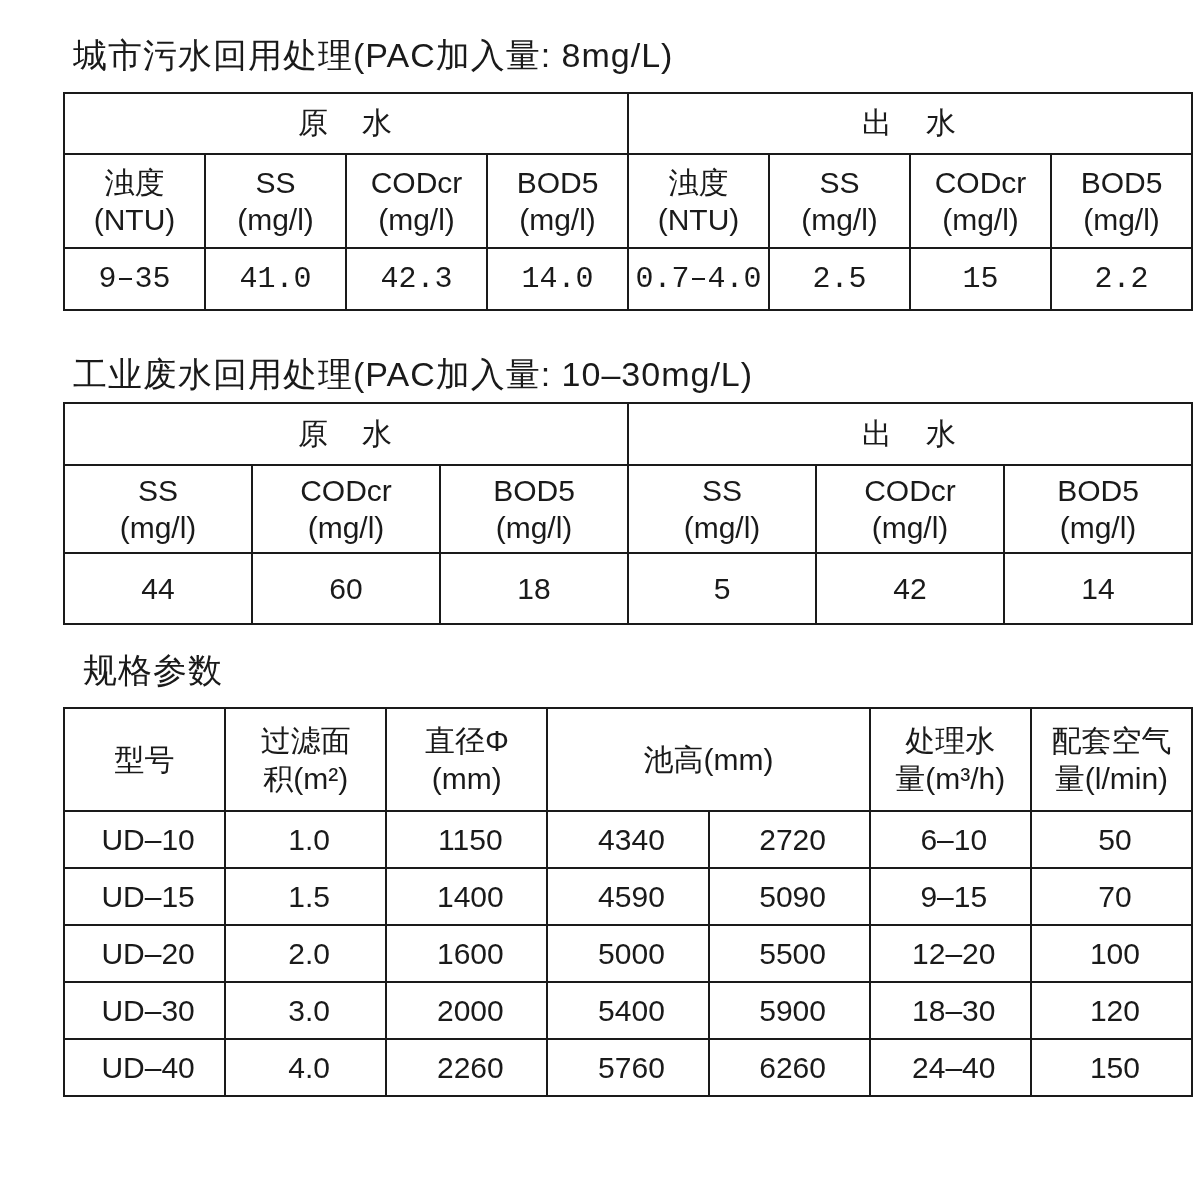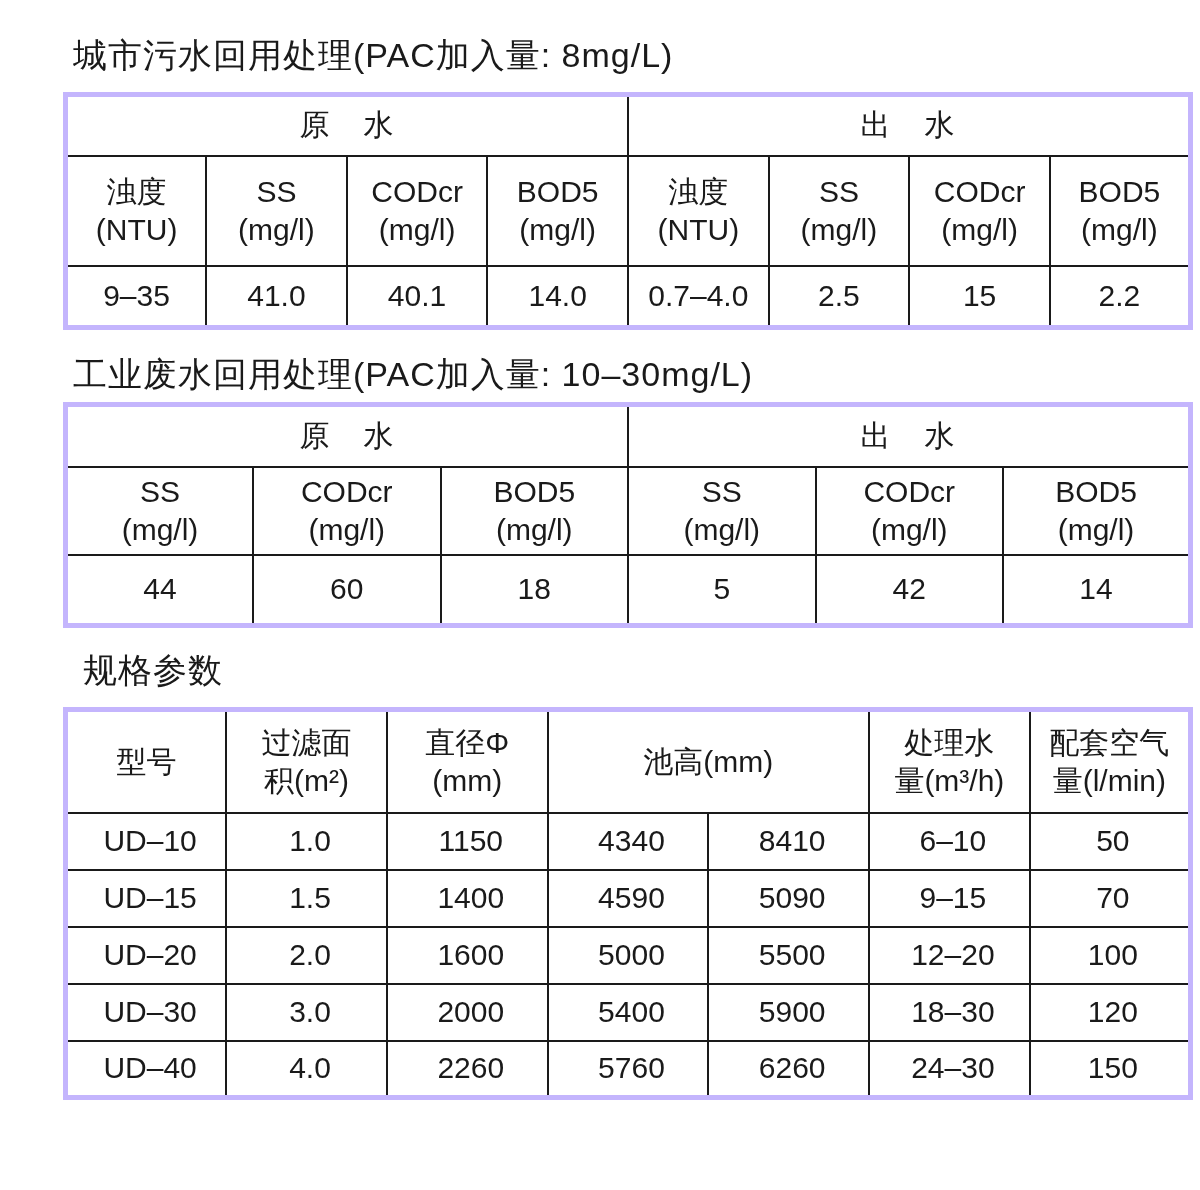--- a/index.html
+++ b/index.html
@@ -22,21 +22,21 @@
   .title1 { left: 45px; top: 33px; }
   .title2 { left: 45px; top: 352px; }
   .title3 { left: 55px; top: 648px; }
 
   table.tbl {
     position: absolute;
     left: 35px;
     width: 1130px;
     border-collapse: collapse;
     table-layout: fixed;
-    border: 5px solid #c4b5fd;
+    border: 1px solid #c4b5fd;
   }
   .tbl1 { top: 92px; }
   .tbl2 { top: 402px; }
   .tbl3 { top: 707px; }
 
   table.tbl td {
     border: 2px solid #1a1a1a;
     text-align: center;
     vertical-align: middle;
     font-size: 30px;
@@ -46,22 +46,22 @@
   td.group {
     font-size: 31px;
     letter-spacing: 2px;
   }
   td.hd {
     white-space: pre-line;
     line-height: 1.25;
     font-size: 29px;
   }
   .tbl1 tr.group-row td { height: 61px; }
-  .tbl1 tr.head-row  td { height: 110px; }
-  .tbl1 tr.data-row  td { height: 62px; }
+  .tbl1 tr.head-row  td { height: 94px; }
+  .tbl1 tr.data-row  td { height: 62px; font-family: Liberation Mono, monospace; }
 
   .tbl2 tr.group-row td { height: 62px; }
   .tbl2 tr.head-row  td { height: 88px; }
   .tbl2 tr.data-row  td { height: 71px; }
 
   .tbl3 tr.head-row  td { height: 103px; }
   .tbl3 tr.data-row  td { height: 57px; padding-left: 7px; }
 </style>
 </head>
 <body>
@@ -99,21 +99,21 @@
       <td class="hd">SS
 (mg/l)</td>
       <td class="hd">CODcr
 (mg/l)</td>
       <td class="hd">BOD5
 (mg/l)</td>
     </tr>
     <tr class="data-row">
       <td>9–35</td>
       <td>41.0</td>
-      <td>40.1</td>
+      <td>42.3</td>
       <td>14.0</td>
       <td>0.7–4.0</td>
       <td>2.5</td>
       <td>15</td>
       <td>2.2</td>
     </tr>
   </tbody>
     </table>
 
   <div class="sec-title title2">工业废水回用处理(PAC加入量: 10–30mg/L)</div>
@@ -178,21 +178,21 @@
       <td class="hd">处理水
 量(m³/h)</td>
       <td class="hd">配套空气
 量(l/min)</td>
     </tr>
     <tr class="data-row">
       <td>UD–10</td>
       <td>1.0</td>
       <td>1150</td>
       <td>4340</td>
-      <td>8410</td>
+      <td>2720</td>
       <td>6–10</td>
       <td>50</td>
     </tr>
     <tr class="data-row">
       <td>UD–15</td>
       <td>1.5</td>
       <td>1400</td>
       <td>4590</td>
       <td>5090</td>
       <td>9–15</td>
@@ -215,19 +215,19 @@
       <td>5900</td>
       <td>18–30</td>
       <td>120</td>
     </tr>
     <tr class="data-row">
       <td>UD–40</td>
       <td>4.0</td>
       <td>2260</td>
       <td>5760</td>
       <td>6260</td>
-      <td>24–30</td>
+      <td>24–40</td>
       <td>150</td>
     </tr>
   </tbody>
     </table>
 
 </div>
 
 </body></html>

